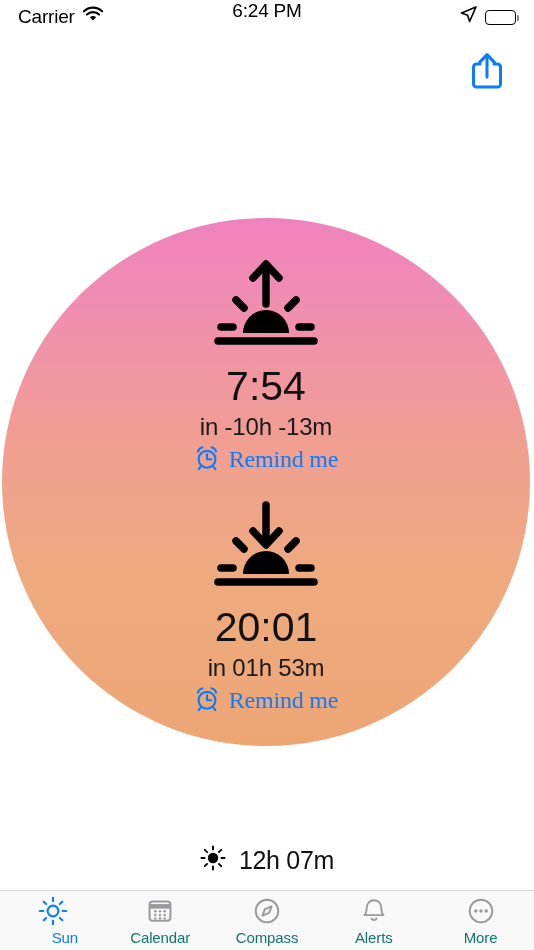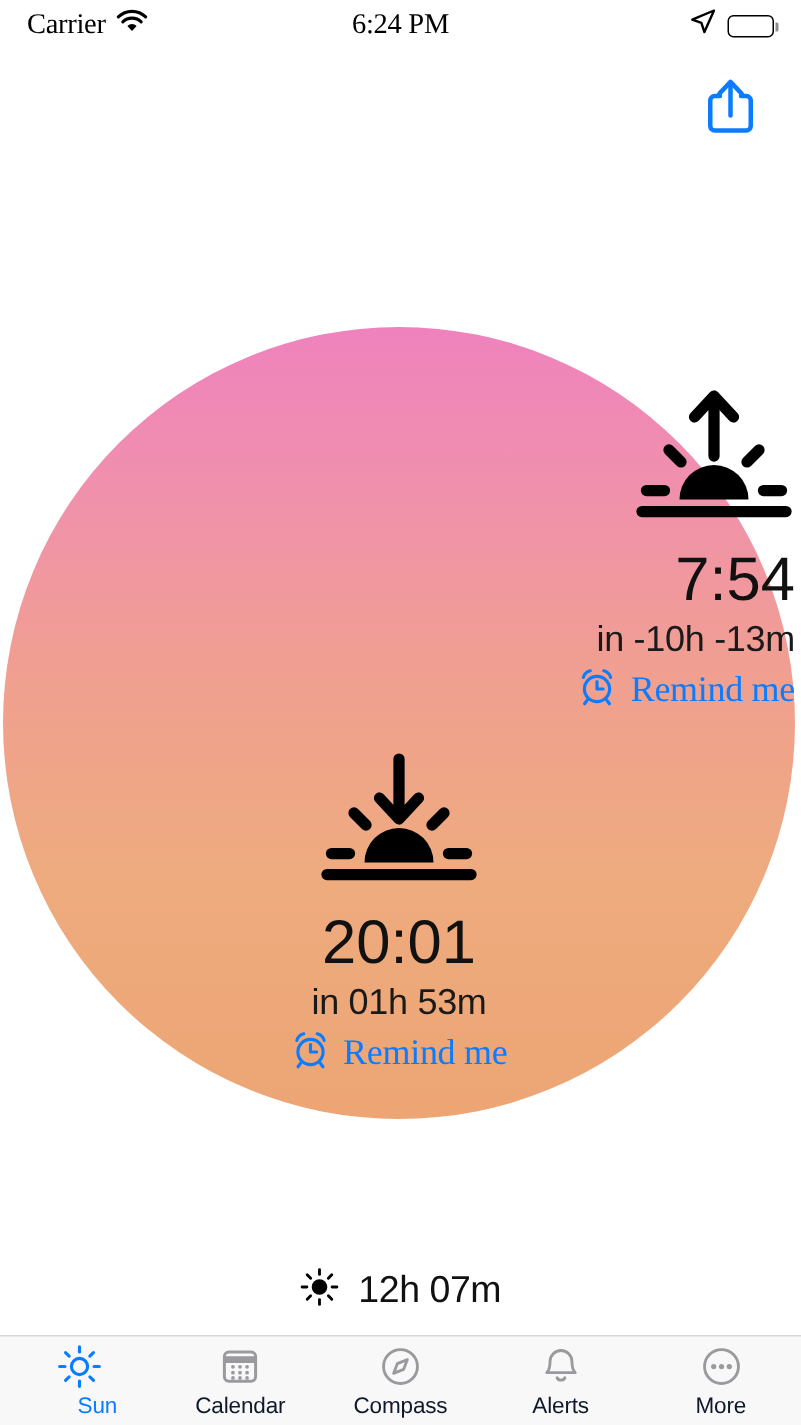--- a/index.html
+++ b/index.html
@@ -13,25 +13,24 @@
   .screen {
     position:relative;
     width:534px; height:950px;
     background:#ffffff;
   }
 
   
   .status-bar {
     position:absolute; top:0; left:0;
     width:534px; height:34px;
-    display:flex; align-items:center;
+    display:flex; 
     padding:0 18px;
     font-size:19px; color:#000;
     letter-spacing:-0.2px;
-    font-family:Liberation Serif, serif;
   }
   .status-left { display:flex; align-items:center; gap:7px; flex:0 0 auto; }
   .status-center { position:absolute; left:0; right:0; text-align:center; font-weight:400; pointer-events:none; }
   .status-right { margin-left:auto; display:flex; align-items:center; gap:8px; position:relative; z-index:2;}
   .wifi-icon { display:block; }
   .loc-icon { display:block; }
   .battery {
     width:31px; height:15px;
     border:1.4px solid #000; border-radius:4px;
     position:relative; padding:1.6px;
@@ -56,21 +55,21 @@
     position:absolute;
     left:2px; top:218px;
     width:528px; height:528px;
     border-radius:50%;
     background:linear-gradient(180deg,#ef82bd 0%, #f090ad 20%, #f0a08f 45%, #eeab7e 70%, #eda574 100%);
     display:flex; flex-direction:column;
     align-items:center;
   }
 
   .event-block{ display:flex; flex-direction:column; align-items:center; width:100%; }
-  .event-sunrise{ margin-top:38px;align-items:flex-end; }
+  .event-sunrise{ margin-top:38px; }
   .event-sunset{ margin-top:22px; }
 
   .event-icon{ height:100px; display:flex; align-items:flex-end; justify-content:center; }
 
   .event-time{
     font-size:41px; color:#111; font-weight:400;
     letter-spacing:0px; line-height:1.12; margin-top:8px;
   }
   .event-delta{
     font-size:24px; color:#1a1a1a; font-weight:400;
@@ -100,21 +99,21 @@
     background:#f8f8f8;
     border-top:1px solid #d8d8d9;
     display:flex;
   }
   .tab{
     flex:1; display:flex; flex-direction:column;
     align-items:center; justify-content:center; gap:3px;
     cursor:pointer;
   }
   .tab-icon{ height:30px; display:flex; align-items:center; justify-content:center; }
-  .tab-label{ font-size:15px; color:#0f172a; letter-spacing:-0.1px; }
+  .tab-label{ font-size:15px; color:#0f766e; letter-spacing:-0.1px; }
   .tab.active .tab-label{ color:#0a7cff;margin-left:23px; }
 </style>
 </head>
 <body>
 
 <div class="screen">
 
   <div class="status-bar">
     <div class="status-left">
       <span>Carrier</span>

